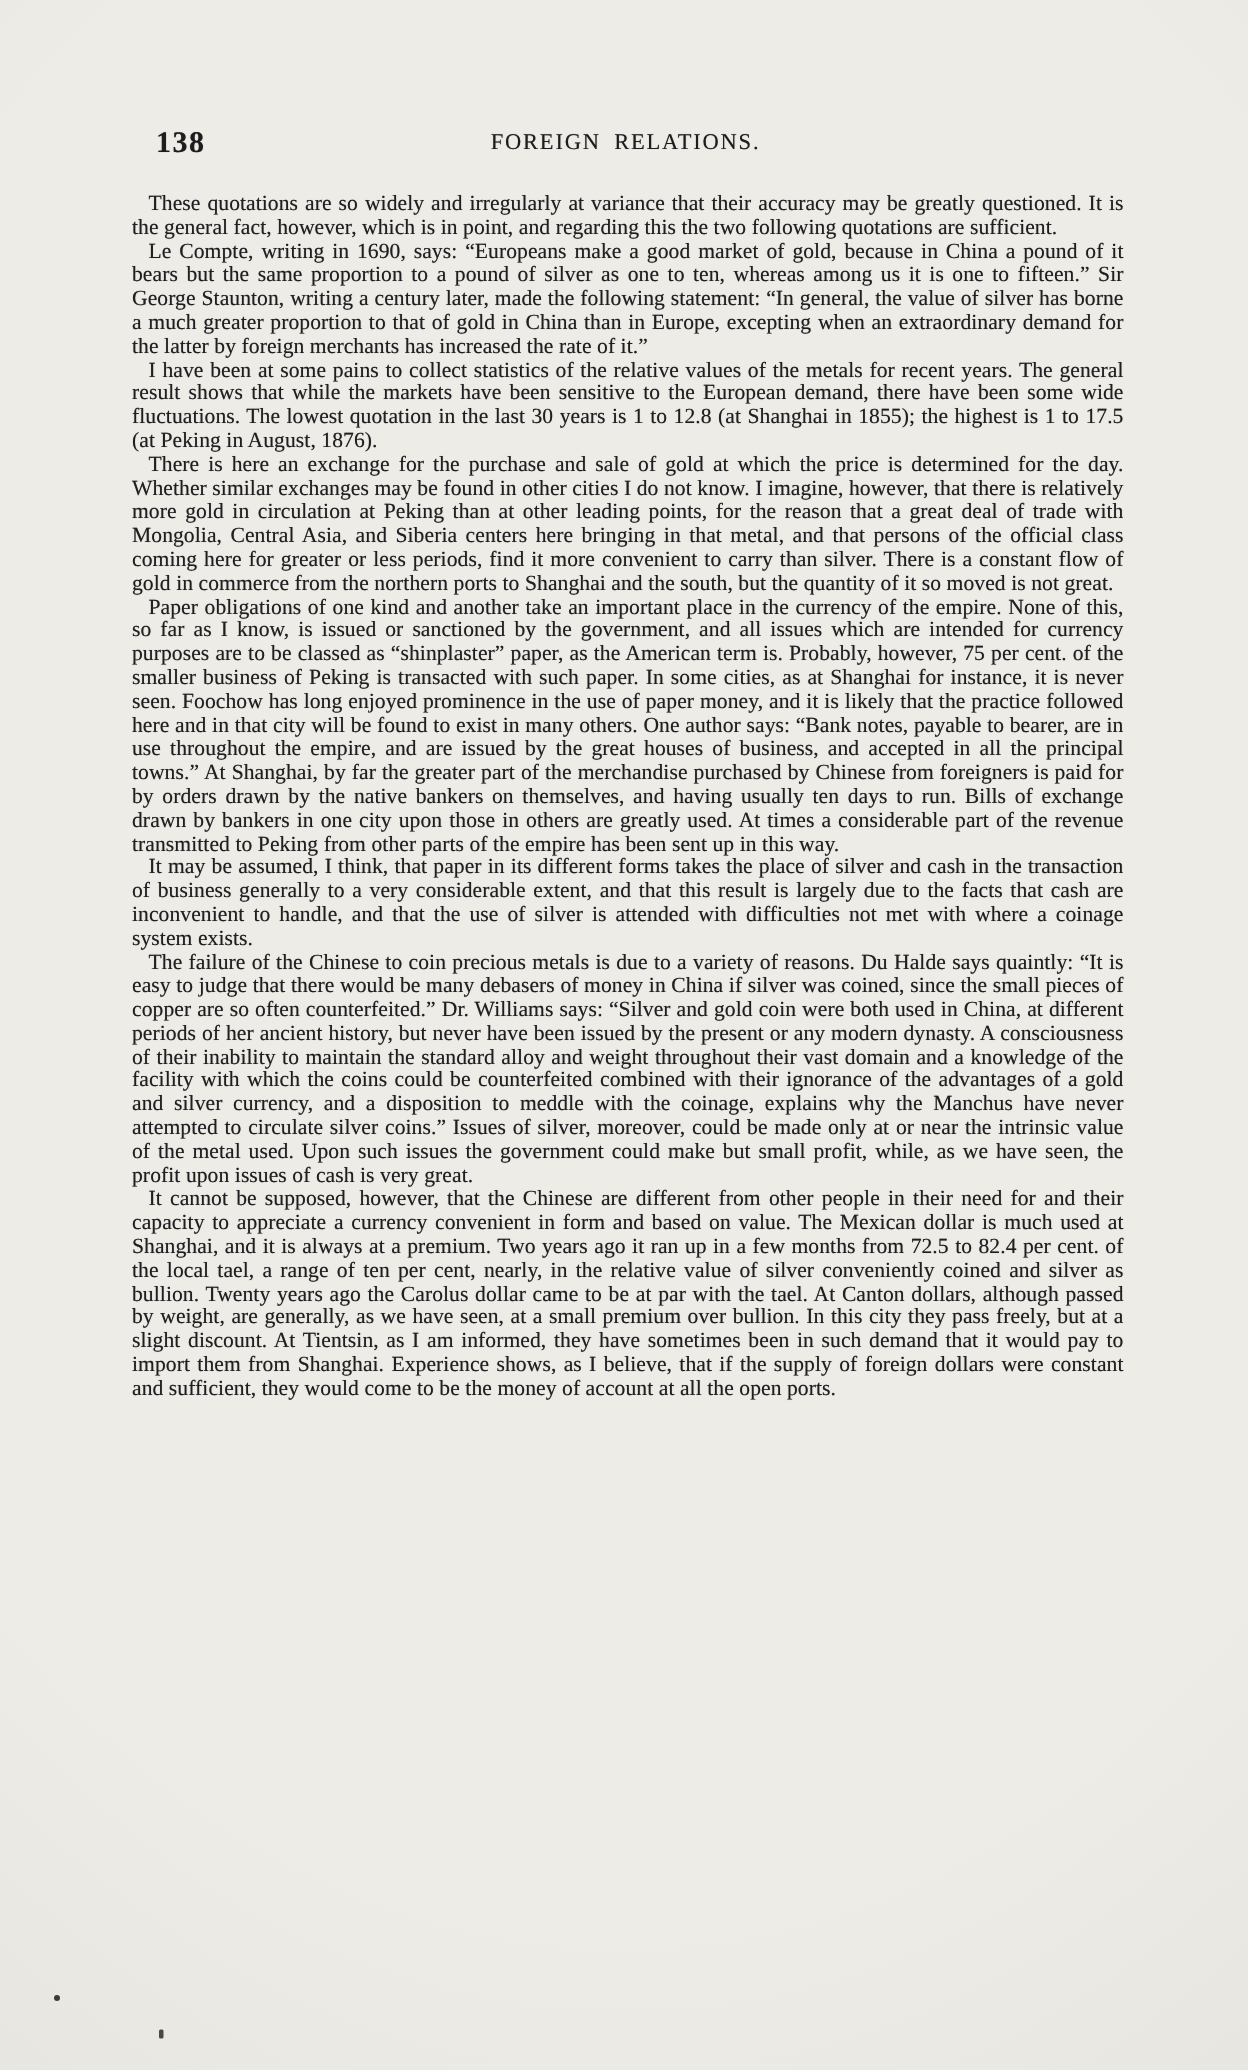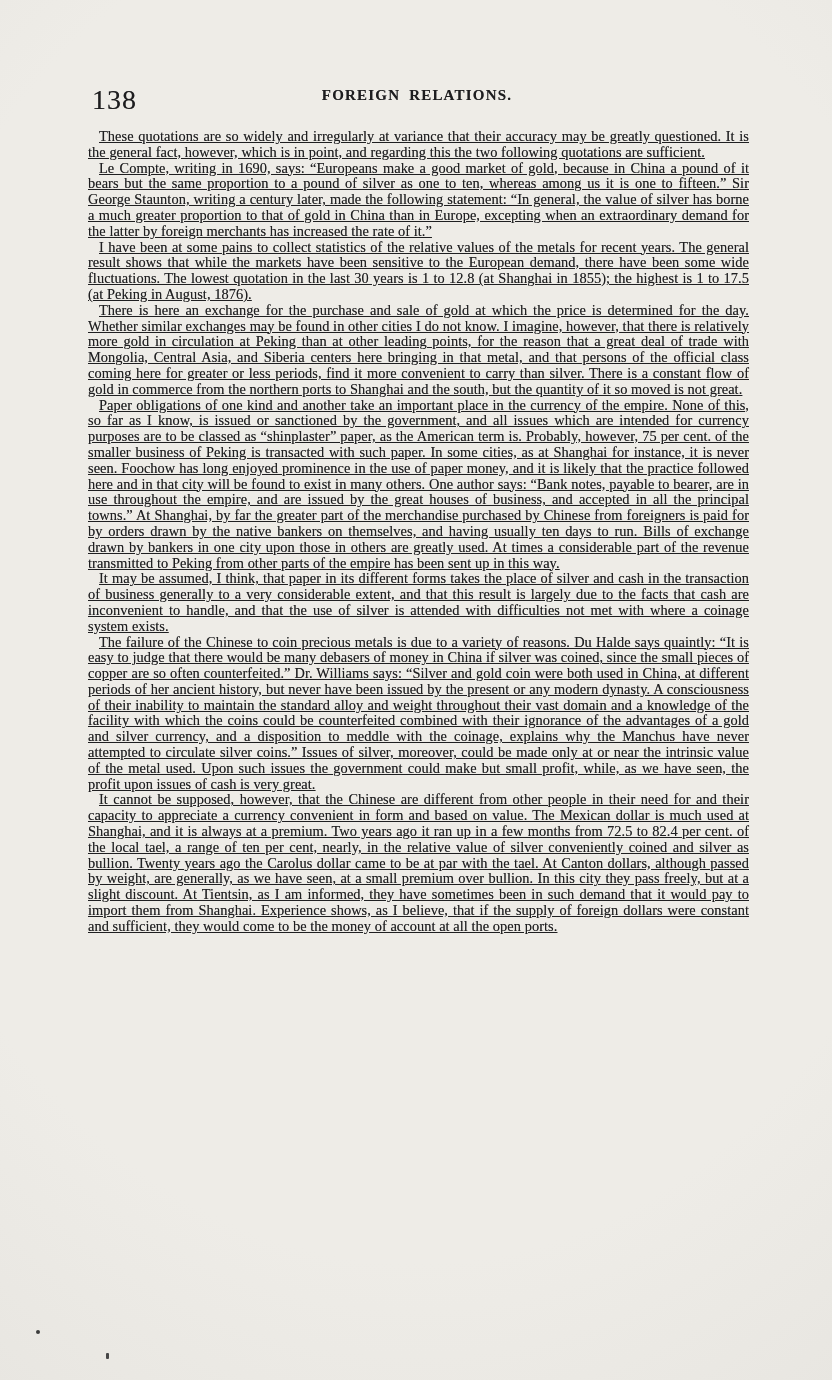--- a/index.html
+++ b/index.html
@@ -20,33 +20,33 @@
   }
   .page-head {
     position: absolute;
     top: 84px;
     left: 88px;
     right: 86px;
     height: 26px;
   }
   .page-num {
     position: absolute;
-    left: 4px;
+    left: 16px;
     top: 0;
-    font-size: 28px;
-    font-weight: normal;
+    font-size: 20px;
+    font-weight: bold;
     color: #1d1d1f;
     letter-spacing: 1px;
     text-shadow: 0 0 0.5px rgba(25,25,25,0.5);
   }
   .running-head {
     display: block;
     text-align: center;
     font-size: 15px;
-    font-weight: bold;
+    font-weight: normal;
     letter-spacing: 1.2px;
     word-spacing: 4px;
     color: #1d1d1f;
     padding-top: 3px;
     text-shadow: 0 0 0.5px rgba(25,25,25,0.5);
   }
   .body-text {
     position: absolute;
     top: 129px;
     left: 88px;
@@ -54,21 +54,20 @@
     color: #1f1f21;
     font-size: 14.4px;
     line-height: 15.8px;
     text-align: justify;
     text-shadow: 0 0 0.45px rgba(30,30,30,0.55);
     letter-spacing: 0.05px;
   }
   .body-text p {
     margin: 0;
     text-indent: 11px;
-    text-decoration: underline;
   }
   .artifact-dot {
     position: absolute;
     left: 36px;
     top: 1330px;
     width: 4px;
     height: 4px;
     border-radius: 50%;
     background: #3c3c3c;
   }

